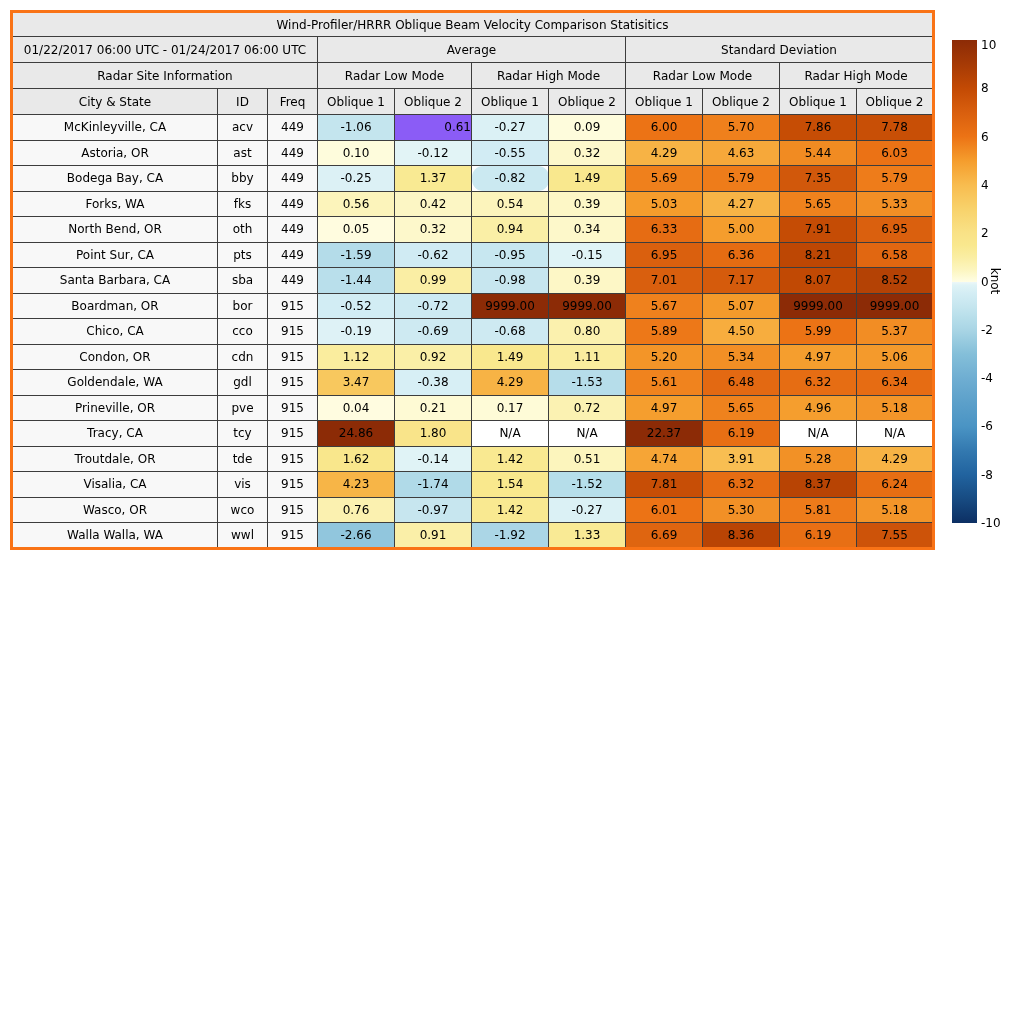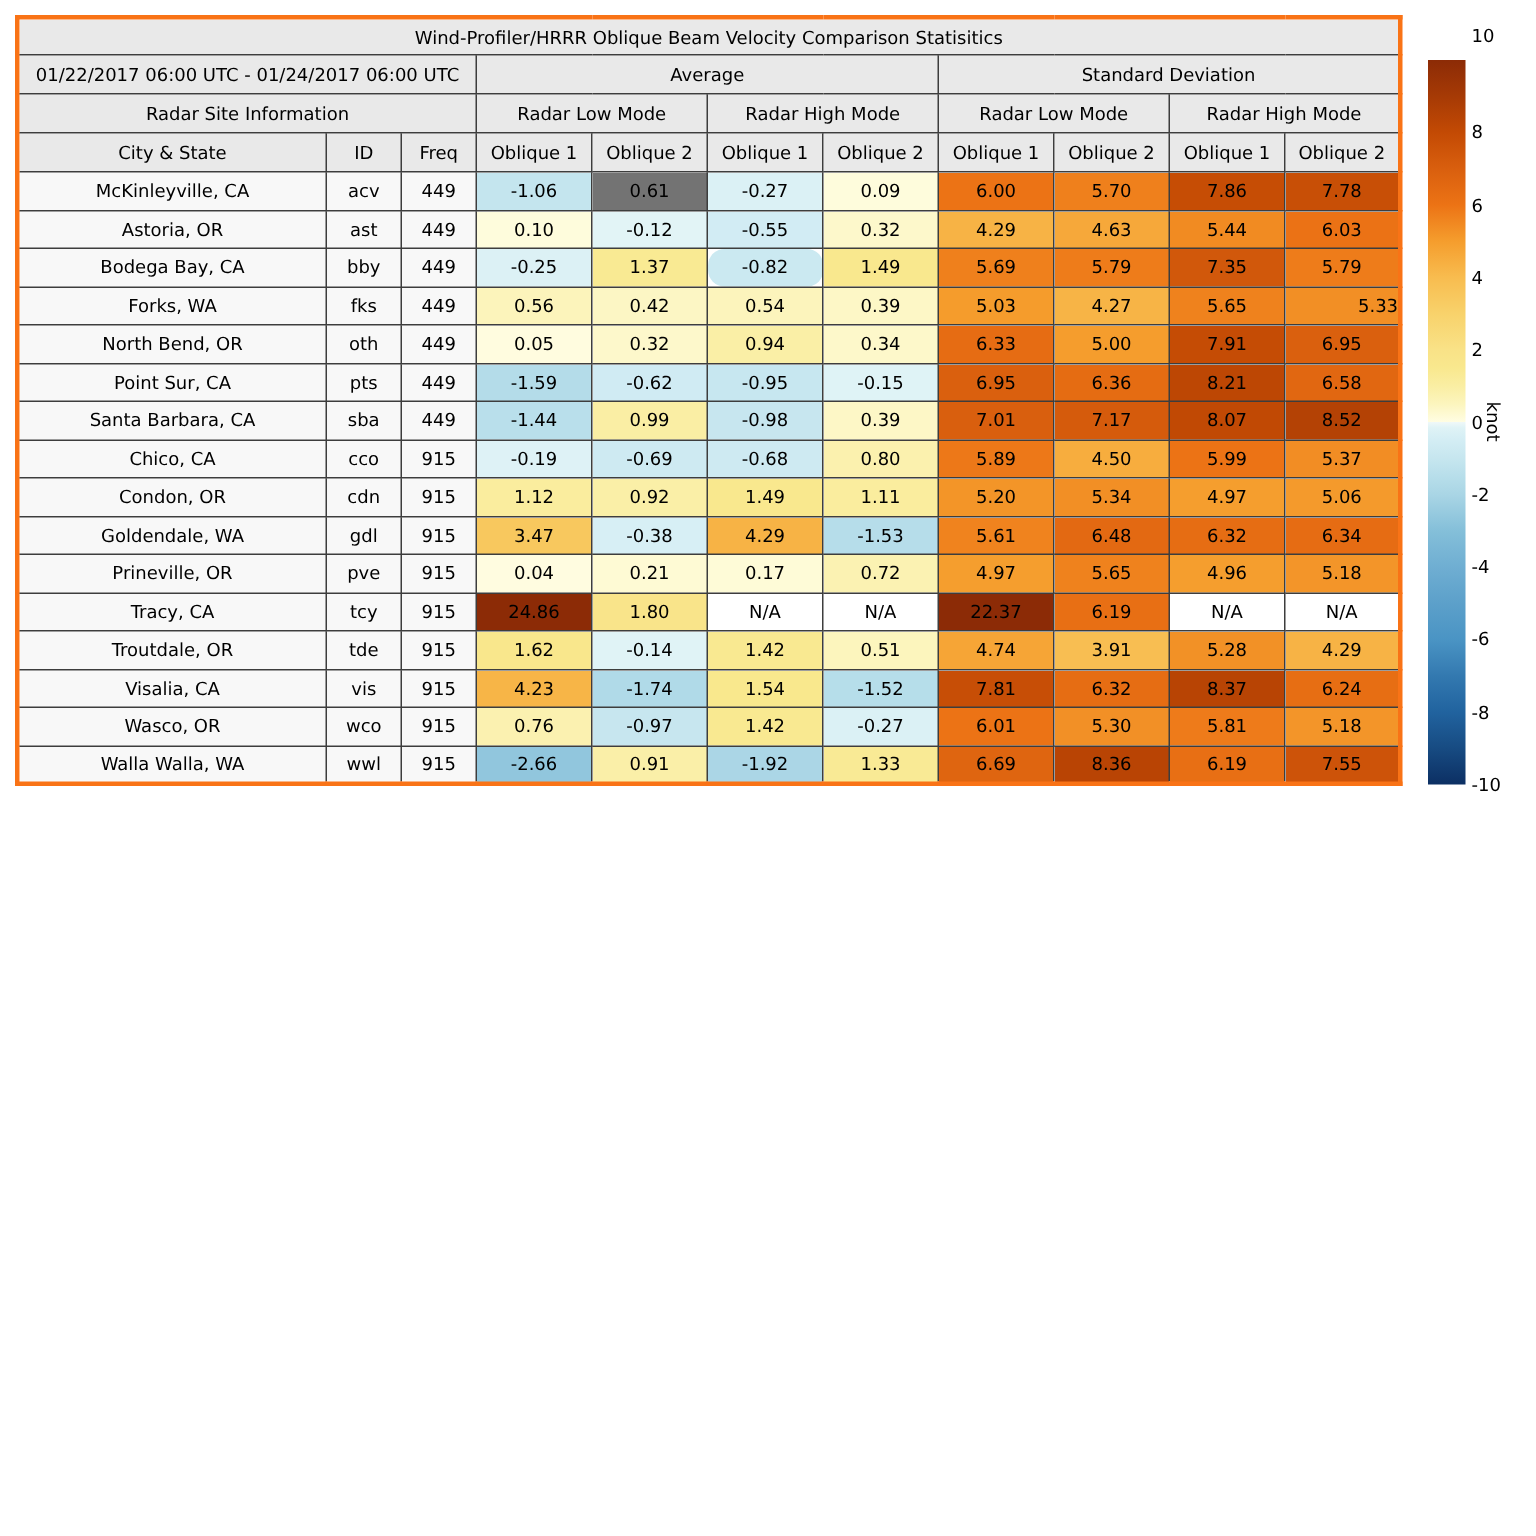--- a/index.html
+++ b/index.html
@@ -82,21 +82,21 @@
         <th class="hdr">Oblique 1</th>
         <th class="hdr">Oblique 2</th>
       </tr>
     </thead>
     <tbody id="tbody">
         <tr>
           <td class="lbl">McKinleyville, CA</td>
           <td class="lbl">acv</td>
           <td class="lbl">449</td>
           <td style="background: rgb(196, 229, 238);">-1.06</td>
-          <td style="background: #737373;">0.61</td>
+          <td style="background: #8b5cf6; text-align: right;">0.61</td>
           <td style="background: rgb(219, 241, 245);">-0.27</td>
           <td style="background: rgb(254, 252, 220);">0.09</td>
           <td style="background: rgb(236, 115, 21);">6.00</td>
           <td style="background: rgb(239, 128, 28);">5.70</td>
           <td style="background: rgb(198, 77, 5);">7.86</td>
           <td style="background: rgb(200, 79, 6);">7.78</td>
         </tr>
         <tr>
           <td class="lbl">Astoria, OR</td>
           <td class="lbl">ast</td>
@@ -127,21 +127,21 @@
           <td class="lbl">Forks, WA</td>
           <td class="lbl">fks</td>
           <td class="lbl">449</td>
           <td style="background: rgb(252, 244, 187);">0.56</td>
           <td style="background: rgb(252, 246, 196);">0.42</td>
           <td style="background: rgb(252, 244, 188);">0.54</td>
           <td style="background: rgb(253, 247, 198);">0.39</td>
           <td style="background: rgb(245, 156, 44);">5.03</td>
           <td style="background: rgb(247, 180, 70);">4.27</td>
           <td style="background: rgb(239, 130, 29);">5.65</td>
-          <td style="background: rgb(242, 143, 37); text-align: right;">5.33</td>
+          <td style="background: rgb(242, 143, 37);">5.33</td>
         </tr>
         <tr>
           <td class="lbl">North Bend, OR</td>
           <td class="lbl">oth</td>
           <td class="lbl">449</td>
           <td style="background: rgb(255, 252, 223);">0.05</td>
           <td style="background: rgb(253, 248, 203);">0.32</td>
           <td style="background: rgb(250, 239, 166);">0.94</td>
           <td style="background: rgb(253, 248, 202);">0.34</td>
           <td style="background: rgb(230, 108, 19);">6.33</td>
@@ -169,20 +169,33 @@
           <td style="background: rgb(185, 223, 235);">-1.44</td>
           <td style="background: rgb(250, 238, 164);">0.99</td>
           <td style="background: rgb(199, 230, 239);">-0.98</td>
           <td style="background: rgb(253, 247, 198);">0.39</td>
           <td style="background: rgb(217, 95, 14);">7.01</td>
           <td style="background: rgb(213, 91, 12);">7.17</td>
           <td style="background: rgb(193, 73, 4);">8.07</td>
           <td style="background: rgb(180, 66, 5);">8.52</td>
         </tr>
         <tr>
+          <td class="lbl">Boardman, OR</td>
+          <td class="lbl">bor</td>
+          <td class="lbl">915</td>
+          <td style="background: rgb(210, 237, 244);">-0.52</td>
+          <td style="background: rgb(205, 234, 242);">-0.72</td>
+          <td style="background: rgb(140, 43, 6);">9999.00</td>
+          <td style="background: rgb(140, 43, 6);">9999.00</td>
+          <td style="background: rgb(239, 129, 29);">5.67</td>
+          <td style="background: rgb(244, 154, 43);">5.07</td>
+          <td style="background: rgb(140, 43, 6);">9999.00</td>
+          <td style="background: rgb(140, 43, 6);">9999.00</td>
+        </tr>
+        <tr>
           <td class="lbl">Chico, CA</td>
           <td class="lbl">cco</td>
           <td class="lbl">915</td>
           <td style="background: rgb(222, 242, 246);">-0.19</td>
           <td style="background: rgb(206, 234, 242);">-0.69</td>
           <td style="background: rgb(206, 234, 242);">-0.68</td>
           <td style="background: rgb(251, 241, 174);">0.80</td>
           <td style="background: rgb(237, 120, 24);">5.89</td>
           <td style="background: rgb(247, 173, 62);">4.50</td>
           <td style="background: rgb(236, 115, 21);">5.99</td>
@@ -290,21 +303,21 @@
           <td style="background: rgb(223, 101, 16);">6.69</td>
           <td style="background: rgb(185, 68, 4);">8.36</td>
           <td style="background: rgb(232, 111, 20);">6.19</td>
           <td style="background: rgb(205, 83, 9);">7.55</td>
         </tr>
       </tbody>
   </table>
 
   <div class="cb-bar" id="cbBar" style="background: linear-gradient(rgb(140, 43, 6) 0%, rgb(166, 58, 5) 5%, rgb(195, 74, 4) 10%, rgb(217, 95, 14) 15%, rgb(236, 115, 21) 20%, rgb(245, 157, 45) 25%, rgb(248, 188, 79) 30%, rgb(248, 210, 107) 35%, rgb(249, 226, 135) 40%, rgb(249, 232, 142) 42.5%, rgb(250, 238, 163) 45%, rgb(252, 245, 190) 47.5%, rgb(254, 251, 216) 49.25%, rgb(255, 253, 227) 50%, rgb(239, 248, 248) 50.01%, rgb(223, 243, 246) 50.76%, rgb(211, 237, 244) 52.51%, rgb(198, 230, 239) 55.01%, rgb(183, 222, 234) 57.51%, rgb(169, 213, 229) 60.01%, rgb(132, 191, 217) 65.01%, rgb(111, 174, 210) 70.01%, rgb(92, 160, 202) 75.01%, rgb(74, 148, 196) 80.01%, rgb(51, 121, 176) 85.01%, rgb(33, 99, 159) 90.01%, rgb(23, 75, 130) 95.01%, rgb(12, 47, 99) 100.01%);"></div>
   <div id="cbTicks">
-      <div class="cb-tick" style="top: 24px;">10</div>
+      <div class="cb-tick" style="top: 45px;">10</div>
       <div class="cb-tick" style="top: 88.3px;">8</div>
       <div class="cb-tick" style="top: 136.6px;">6</div>
       <div class="cb-tick" style="top: 184.9px;">4</div>
       <div class="cb-tick" style="top: 233.2px;">2</div>
       <div class="cb-tick" style="top: 281.5px;">0</div>
       <div class="cb-tick" style="top: 329.8px;">-2</div>
       <div class="cb-tick" style="top: 378.1px;">-4</div>
       <div class="cb-tick" style="top: 426.4px;">-6</div>
       <div class="cb-tick" style="top: 474.7px;">-8</div>
       <div class="cb-tick" style="top: 523px;">-10</div>

